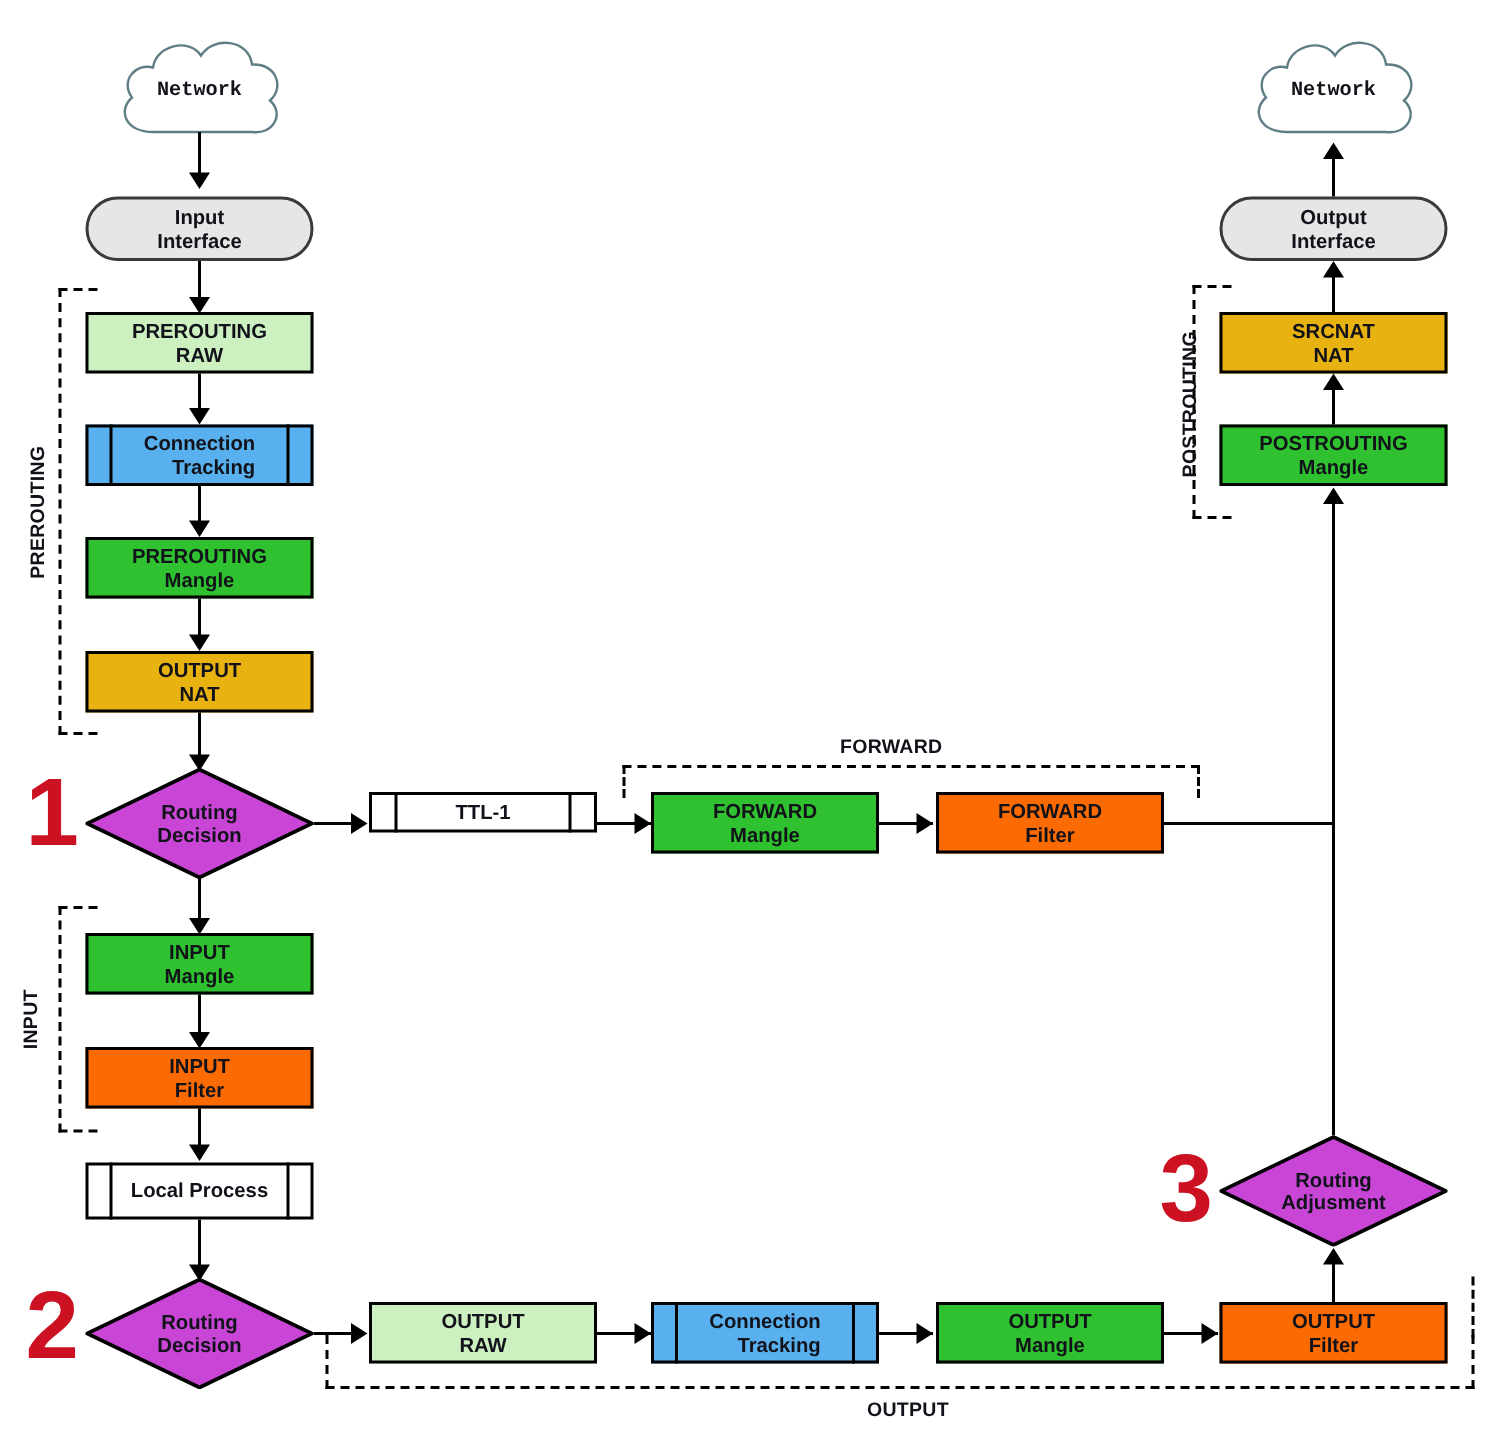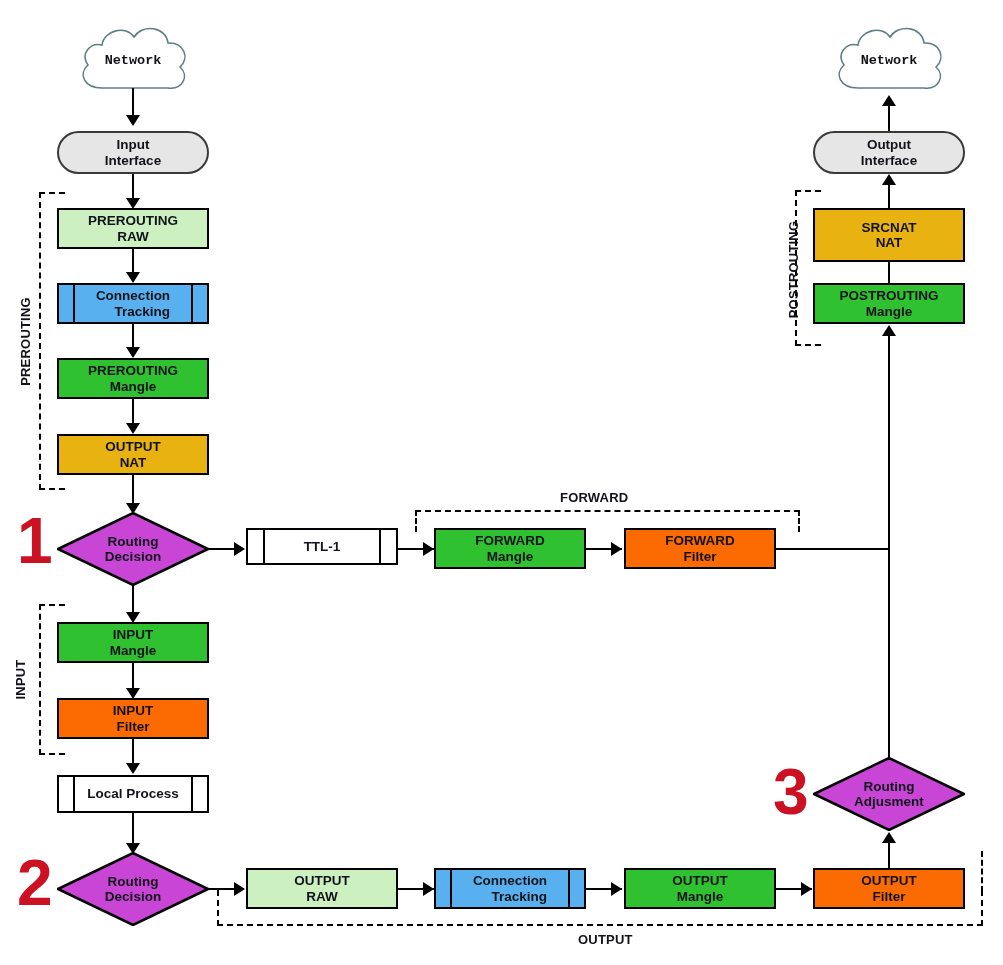--- a/index.html
+++ b/index.html
@@ -137,21 +137,21 @@
     <svg class="dsvg" viewBox="0 0 152 74" width="152" height="74" aria-hidden="true">
       <polygon points="76,1 151,37 76,73 1,37" fill="#c845d6" stroke="#000" stroke-width="2.5"></polygon>
     </svg>
     <div class="dlabel">Routing
 Decision</div>
   </div>
 
   <div class="ln h" style="left:209px;top:548px;width:34px;"></div>
   <div class="arrow right" style="left:234px;top:542px;"></div>
 
-  <div class="node box fill-white rails wide" style="left:246px;top:528px;width:152px;height:37px;">
+  <div class="node box fill-white rails wide" style="left:246px;top:528px;width:152px;height:27px;">
     <span>TTL-1</span>
   </div>
 
   <div class="ln h" style="left:398px;top:548px;width:36px;"></div>
   <div class="arrow right" style="left:423px;top:542px;"></div>
 
   <div class="node box two-line fill-green" style="left:434px;top:528px;width:152px;height:41px;">
     <span>FORWARD
 Mangle</span>
   </div>
@@ -254,21 +254,21 @@
   <div class="arrow up" style="left:882px;top:325px;"></div>
   <div class="ln v" style="left:888px;top:336px;height:212px;"></div>
 
   <div class="node box two-line fill-green" style="left:813px;top:283px;width:152px;height:41px;">
     <span>POSTROUTING
 Mangle</span>
   </div>
   <div class="ln v" style="left:888px;top:251px;height:32px;"></div>
   <div class="arrow up" style="left:882px;top:249px;"></div>
 
-  <div class="node box two-line fill-amber" style="left:813px;top:208px;width:152px;height:54px;">
+  <div class="node box two-line fill-amber" style="left:813px;top:208px;width:152px;height:41px;">
     <span>SRCNAT
 NAT</span>
   </div>
   <div class="ln v" style="left:888px;top:176px;height:32px;"></div>
   <div class="arrow up" style="left:882px;top:174px;"></div>
 
   <div class="brk brk-left" style="left:795px;top:190px;width:26px;height:156px;"></div>
   <div class="brk-label vert" style="left:728px;top:262px;width:130px;text-align:center;">POSTROUTING</div>
 
   <div class="node pill two-line" style="left:813px;top:131px;width:152px;height:43px;">

